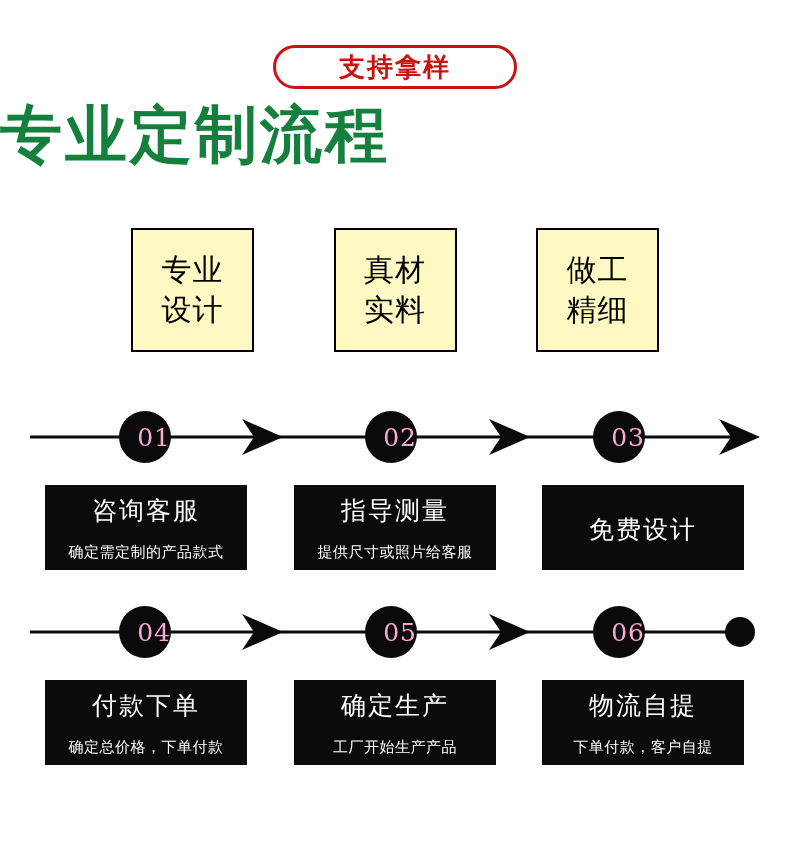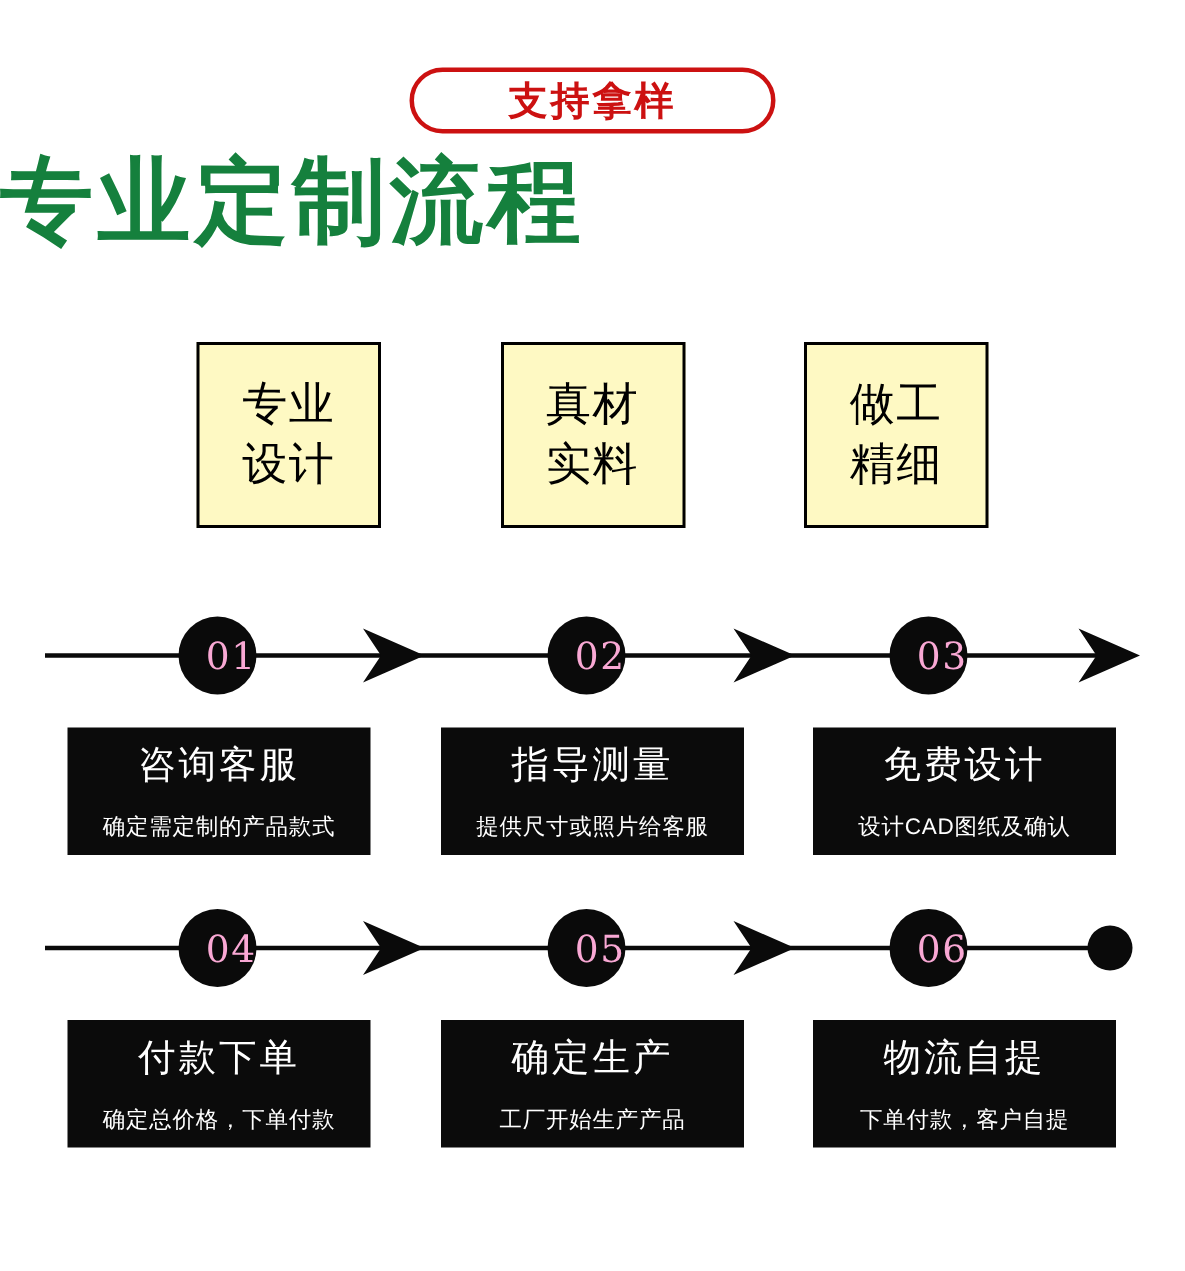--- a/index.html
+++ b/index.html
@@ -215,21 +215,20 @@
     <div class="card p1">
       <div class="card-title">咨询客服</div>
       <div class="card-sub">确定需定制的产品款式</div>
     </div>
     <div class="card p2">
       <div class="card-title">指导测量</div>
       <div class="card-sub">提供尺寸或照片给客服</div>
     </div>
     <div class="card p3">
       <div class="card-title">免费设计</div>
-      <div class="card-sub">设计CAD图纸及确认</div>
     </div>
   </div>
 
 </div>
 
 <div class="step-row row-2">
 
   <div class="rail">
     <svg width="790" height="64" viewBox="0 0 790 64" aria-hidden="true">
 

